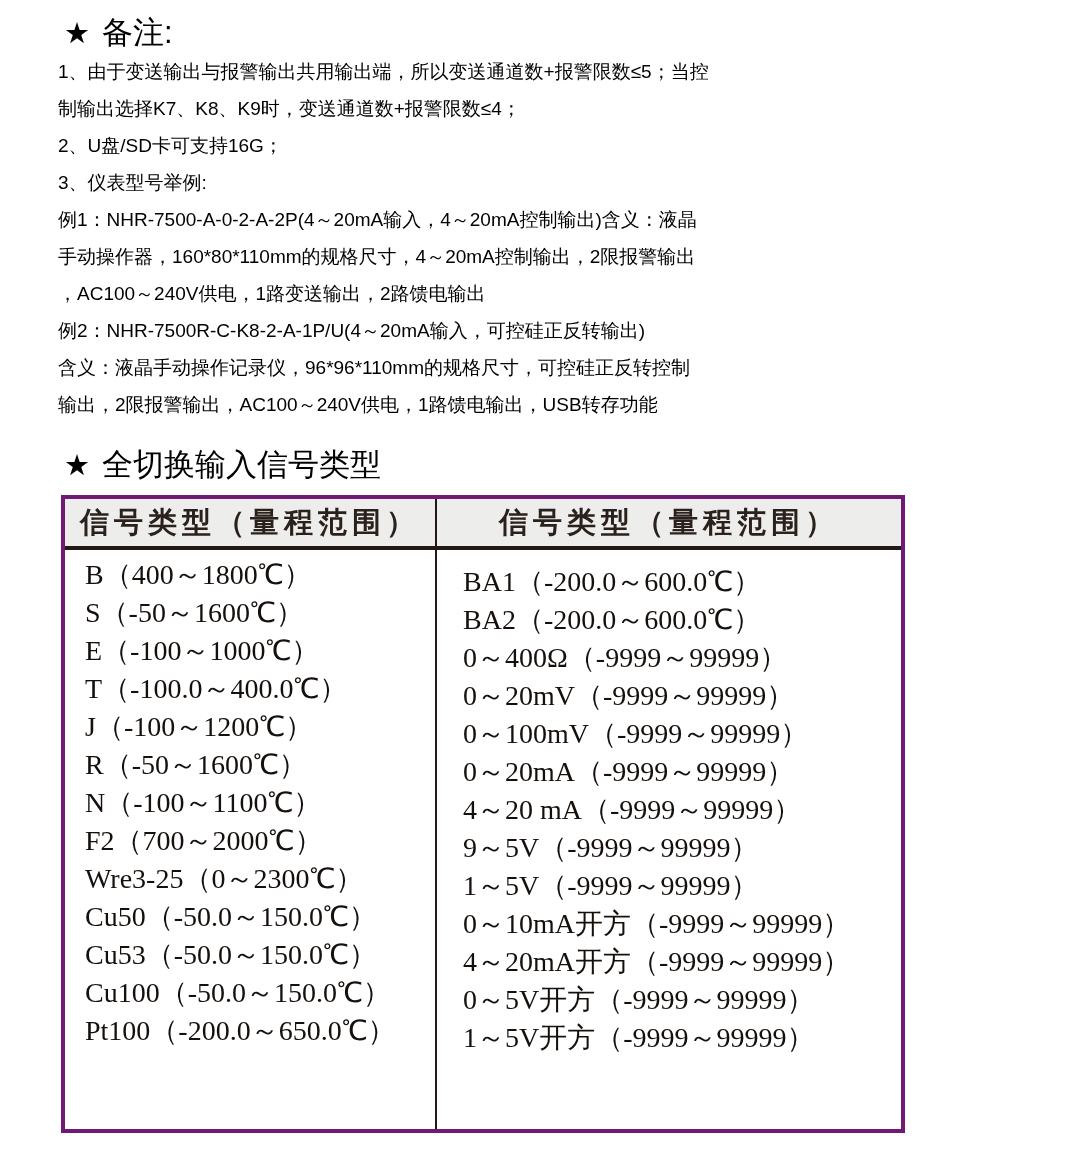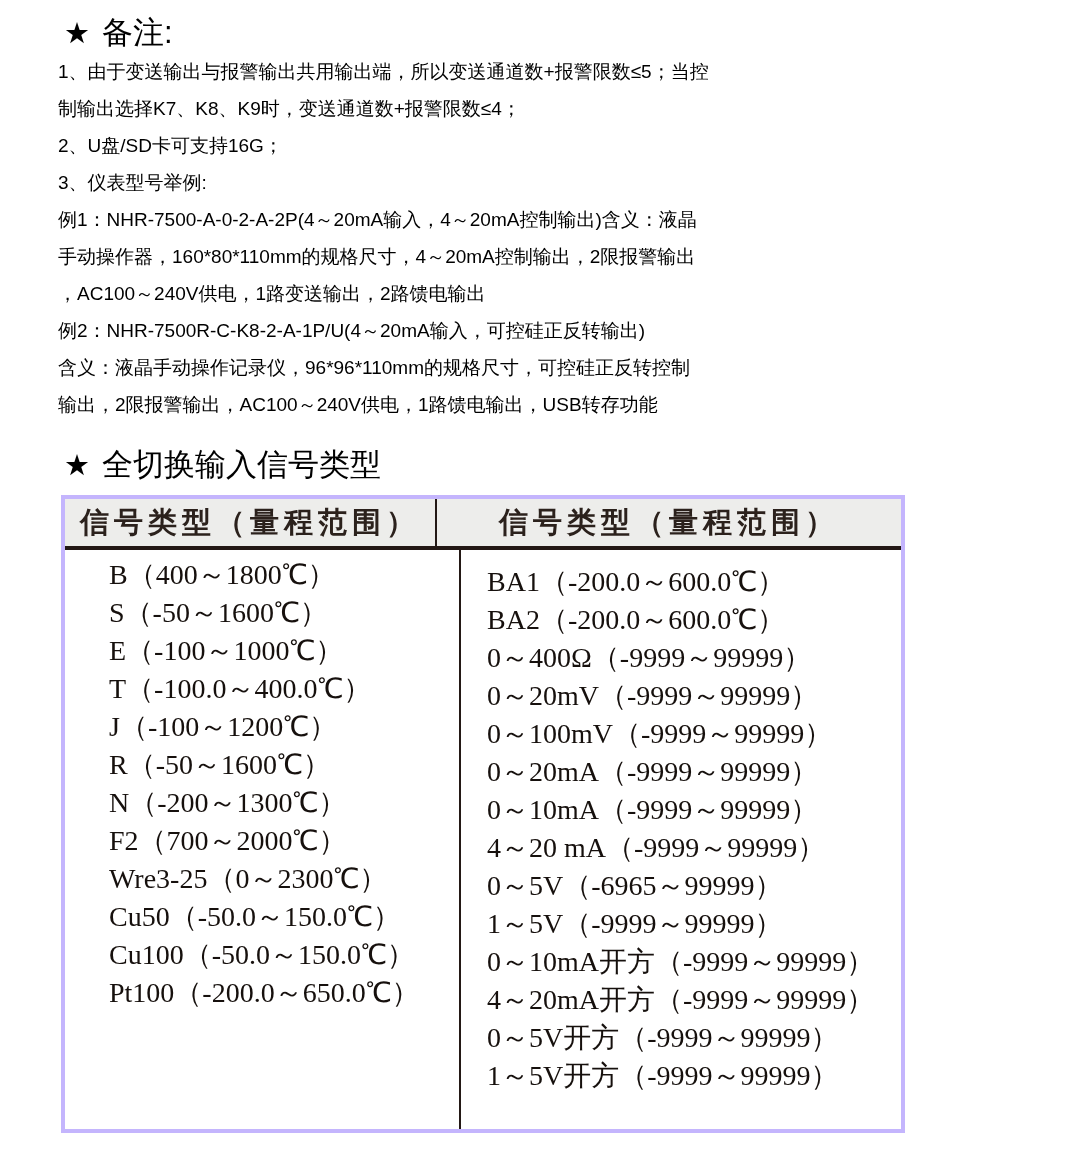--- a/index.html
+++ b/index.html
@@ -39,21 +39,21 @@
   }
   .note-line { height: 37px; }
 
   .sig-table {
     position: absolute;
     left: 61px;
     top: 495px;
     width: 844px;
     height: 638px;
     box-sizing: border-box;
-    border: 4px solid #c4b5fd;
+    border: 4px solid #701a75;
     background: #ffffff;
   }
   .thead {
     display: flex;
     height: 51px;
     box-sizing: border-box;
     border-bottom: 4px solid #231815;
     background: #ededeb;
   }
   .th {
@@ -68,21 +68,20 @@
     color: #2b211c;
     white-space: nowrap;
   }
   .th.col-left { width: 372px; border-right: 2px solid #231815; }
   .th.col-right { flex: 1; }
 
   .tbody {
     display: flex;
     height: 579px;
     box-sizing: border-box;
-    margin-left: 24px;
   }
   .td {
     box-sizing: border-box;
     font-family: "Liberation Serif", serif;
     font-size: 28px;
     color: #16100d;
   }
   .td.col-left {
     width: 372px;
     border-right: 2px solid #231815;
@@ -130,37 +129,37 @@
     <div class="th col-right">信号类型（量程范围）</div>
   </div>
   <div class="tbody">
     <div class="td col-left">
       <div class="row">B（400～1800℃）</div>
       <div class="row">S（-50～1600℃）</div>
       <div class="row">E（-100～1000℃）</div>
       <div class="row">T（-100.0～400.0℃）</div>
       <div class="row">J（-100～1200℃）</div>
       <div class="row">R（-50～1600℃）</div>
-      <div class="row">N（-200～1300℃）</div>
+      <div class="row">N（-100～1100℃）</div>
       <div class="row">F2（700～2000℃）</div>
       <div class="row">Wre3-25（0～2300℃）</div>
       <div class="row">Cu50（-50.0～150.0℃）</div>
+      <div class="row">Cu53（-50.0～150.0℃）</div>
       <div class="row">Cu100（-50.0～150.0℃）</div>
       <div class="row">Pt100（-200.0～650.0℃）</div>
     </div>
     <div class="td col-right">
       <div class="row">BA1（-200.0～600.0℃）</div>
       <div class="row">BA2（-200.0～600.0℃）</div>
       <div class="row">0～400Ω（-9999～99999）</div>
       <div class="row">0～20mV（-9999～99999）</div>
       <div class="row">0～100mV（-9999～99999）</div>
       <div class="row">0～20mA（-9999～99999）</div>
-      <div class="row">0～10mA（-9999～99999）</div>
       <div class="row">4～20 mA（-9999～99999）</div>
-      <div class="row">0～5V（-6965～99999）</div>
+      <div class="row">9～5V（-9999～99999）</div>
       <div class="row">1～5V（-9999～99999）</div>
       <div class="row">0～10mA开方（-9999～99999）</div>
       <div class="row">4～20mA开方（-9999～99999）</div>
       <div class="row">0～5V开方（-9999～99999）</div>
       <div class="row">1～5V开方（-9999～99999）</div>
     </div>
   </div>
 </div>
 
 </body></html>

